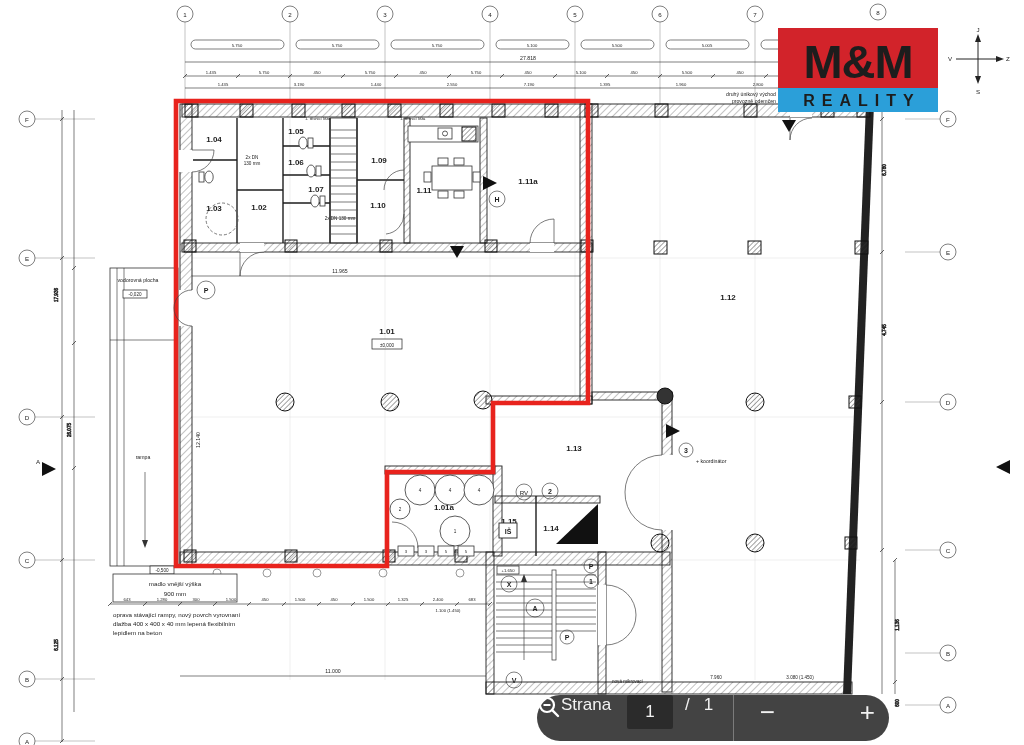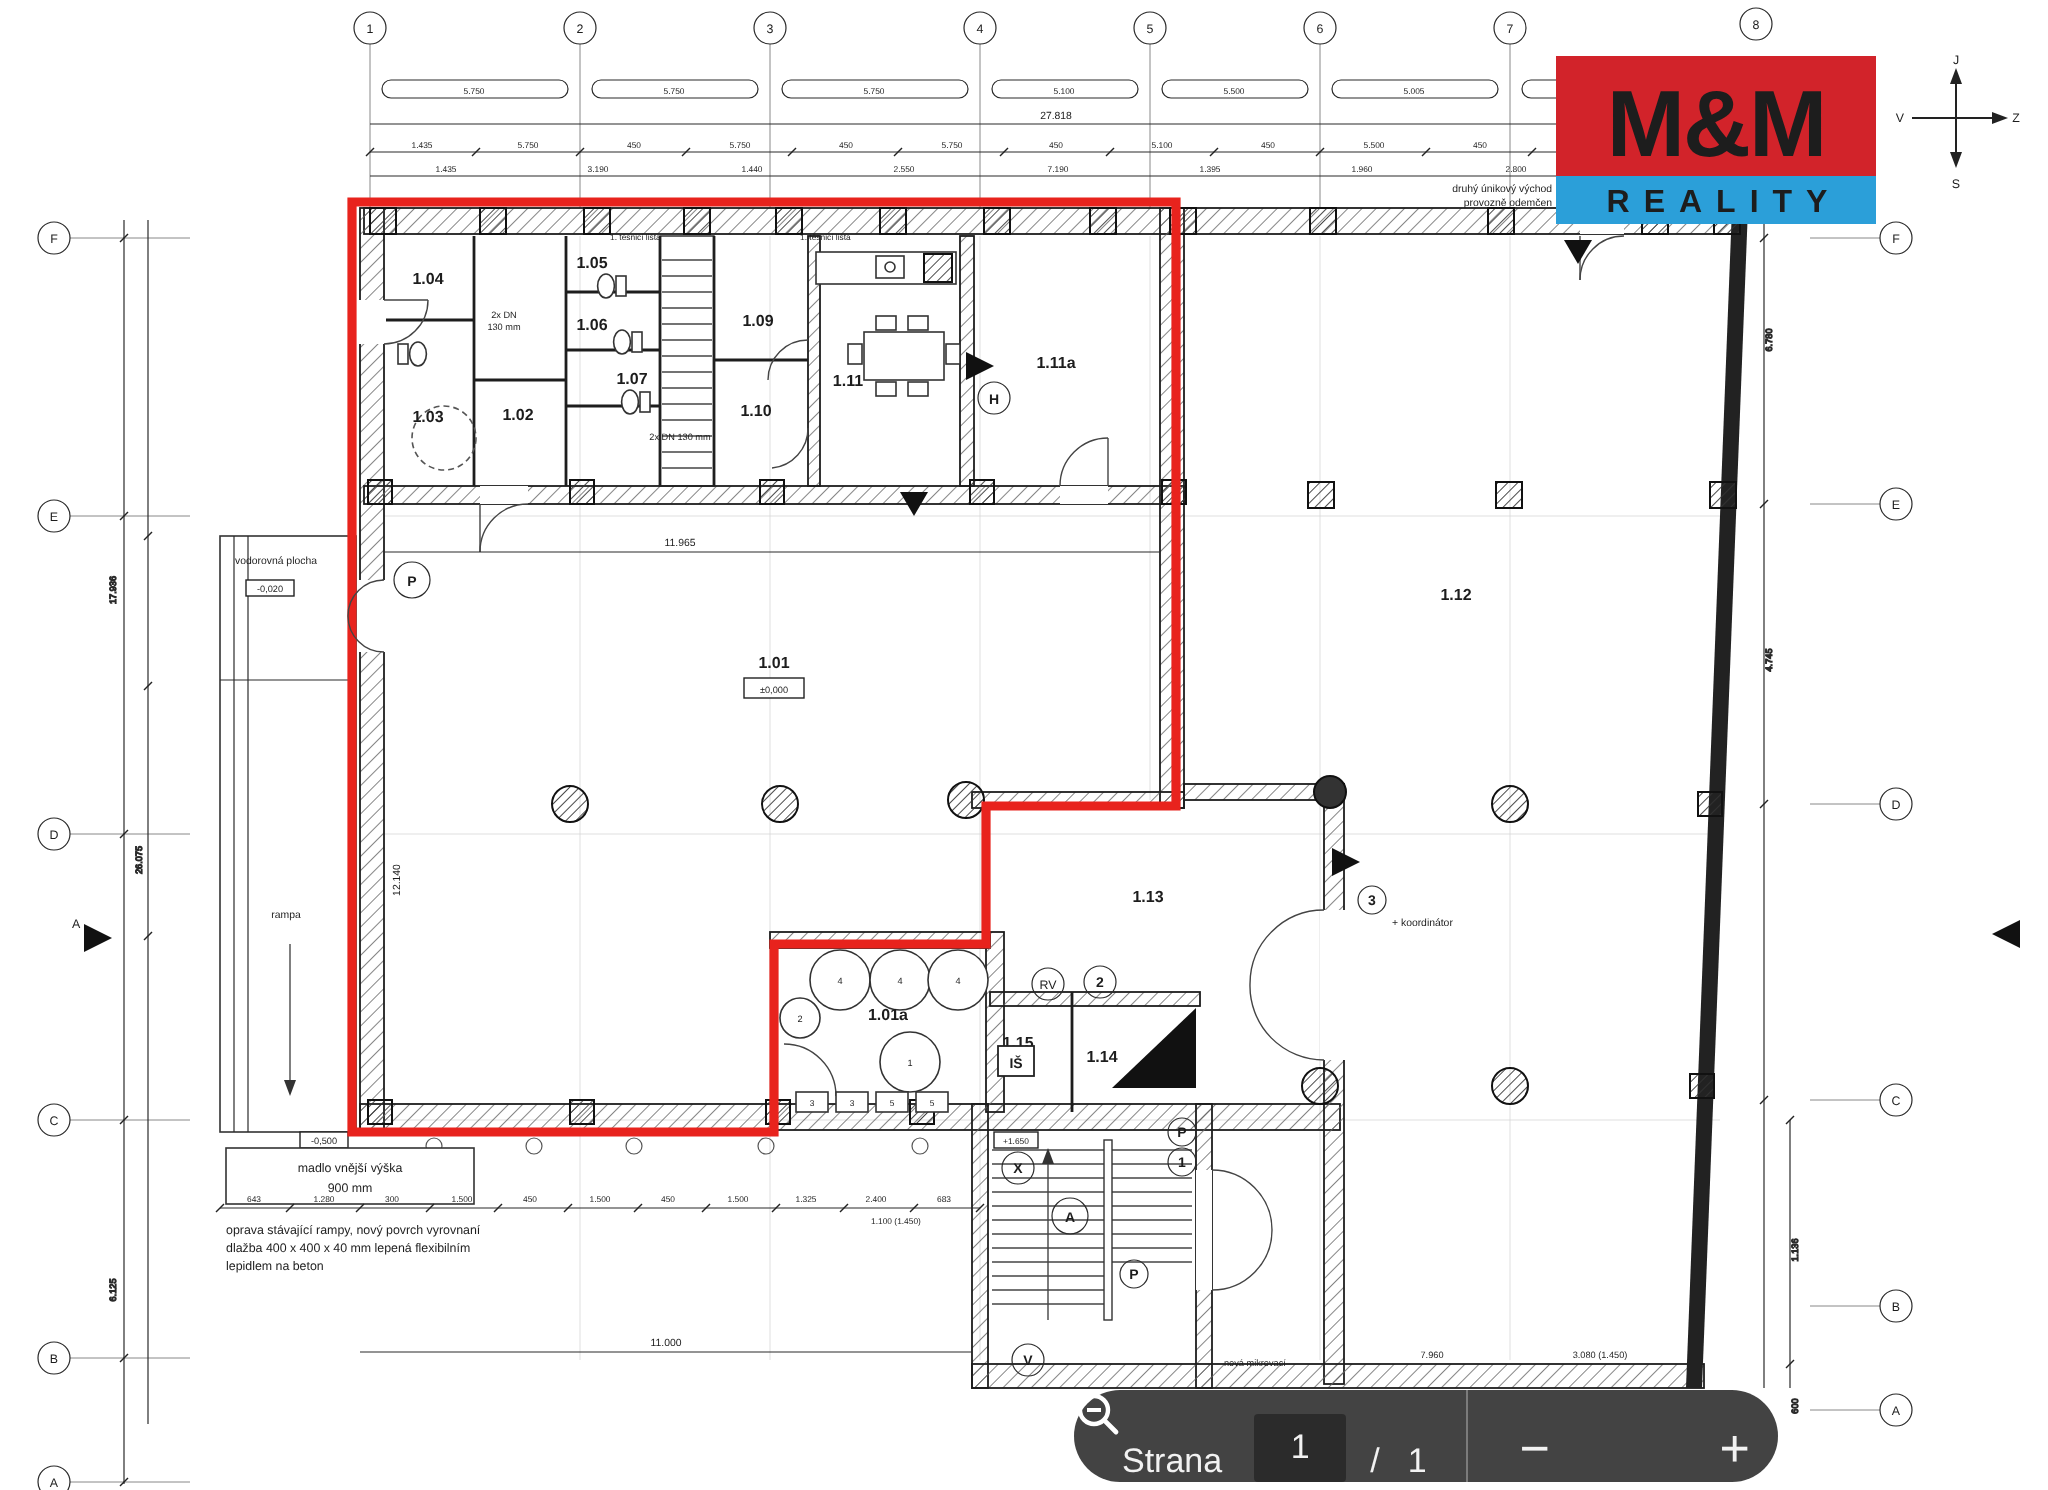--- a/index.html
+++ b/index.html
@@ -10,21 +10,21 @@
   .mid{text-anchor:middle;} .thin{stroke:#2a2a2a;stroke-width:0.6;fill:none;}
   .vthin{stroke:#7a7a7a;stroke-width:0.45;fill:none;}
   .wall{fill:url(#hatch);stroke:#1d1d1d;stroke-width:0.9;}
   .col{fill:url(#hatch2);stroke:#111;stroke-width:1;}
   .part{stroke:#1d1d1d;stroke-width:1.4;fill:none;}
   .fix{stroke:#333;stroke-width:0.8;fill:#fff;}
   .arc{stroke:#444;stroke-width:0.7;fill:none;}
   .lvl{fill:#fff;stroke:#222;stroke-width:0.7;}
   
   #toolbar{position:absolute;left:537px;top:695px;width:352px;height:46px;border-radius:23px;
-    background:rgba(47,47,47,0.90);display:flex;align-items:flex-end;color:#f2f2f2;font-size:17px;}
+    background:rgba(47,47,47,0.90);display:flex;align-items:flex-start;color:#f2f2f2;font-size:17px;}
   #toolbar .lbl{margin-left:24px;}
   #pagebox{margin-left:16px;width:46px;height:34px;background:rgba(0,0,0,0.35);border-radius:2px;
     display:flex;align-items:center;justify-content:center;}
   #toolbar .sep{margin-left:12px;} #toolbar .tot{margin-left:14px;}
   #toolbar .div{margin-left:20px;width:1px;height:46px;background:#aaa;opacity:.55;}
   .tbtn{margin-left:16px;width:34px;height:34px;display:flex;align-items:center;justify-content:center;
     font-size:26px;cursor:pointer;user-select:none;}
 </style>
 </head>
 <body>

